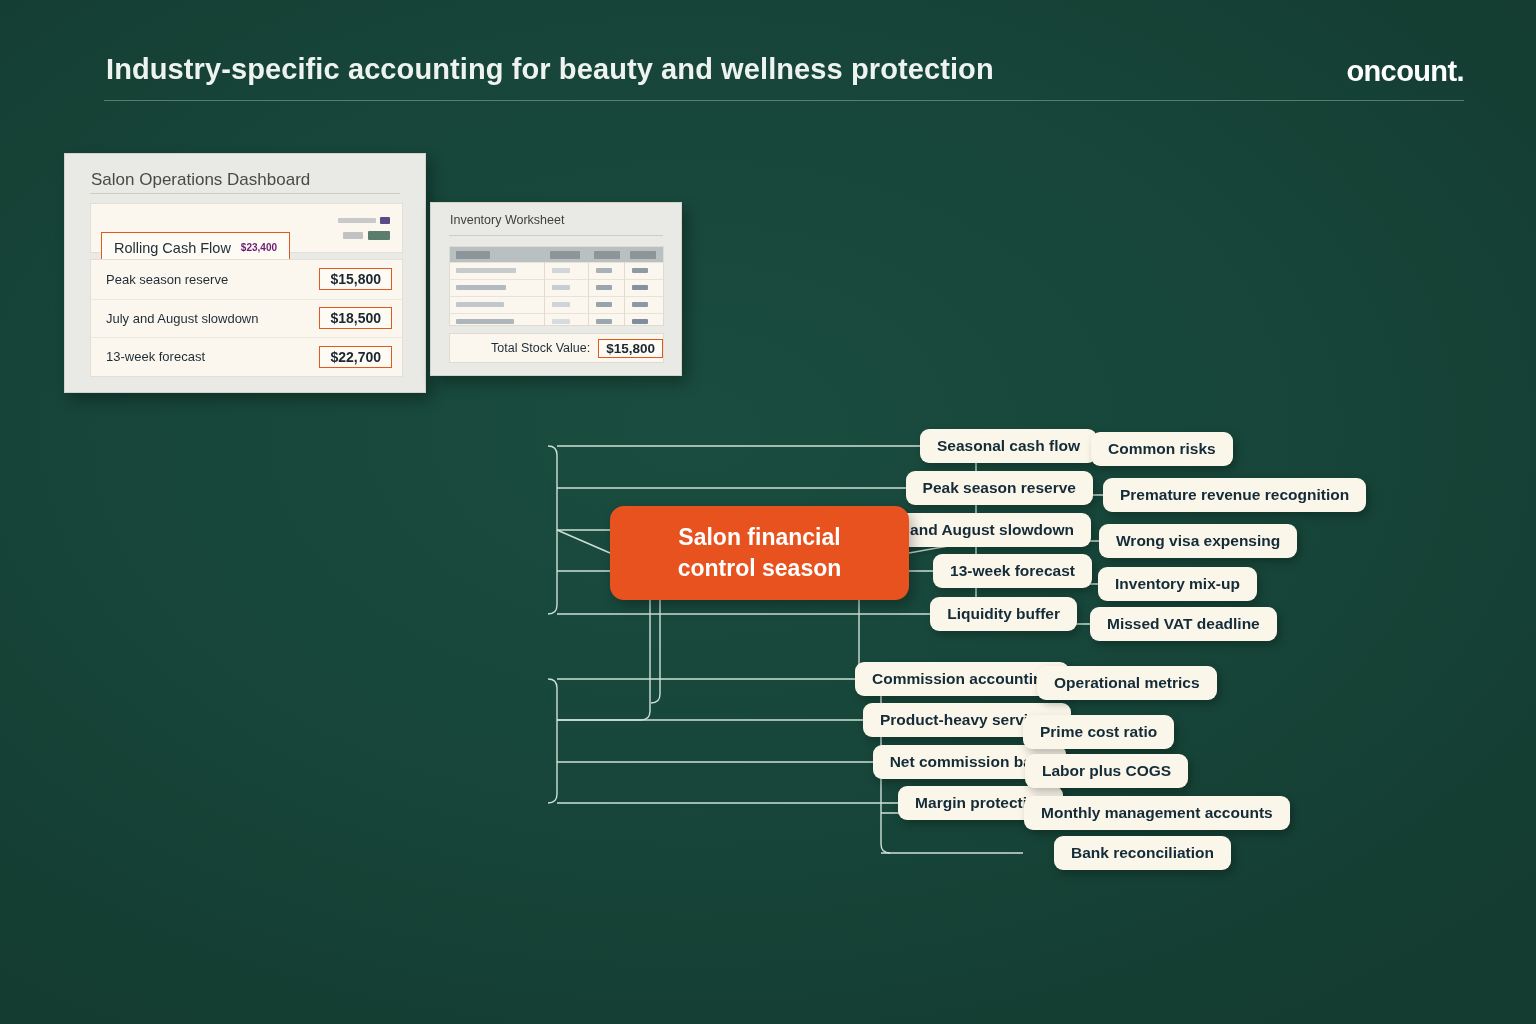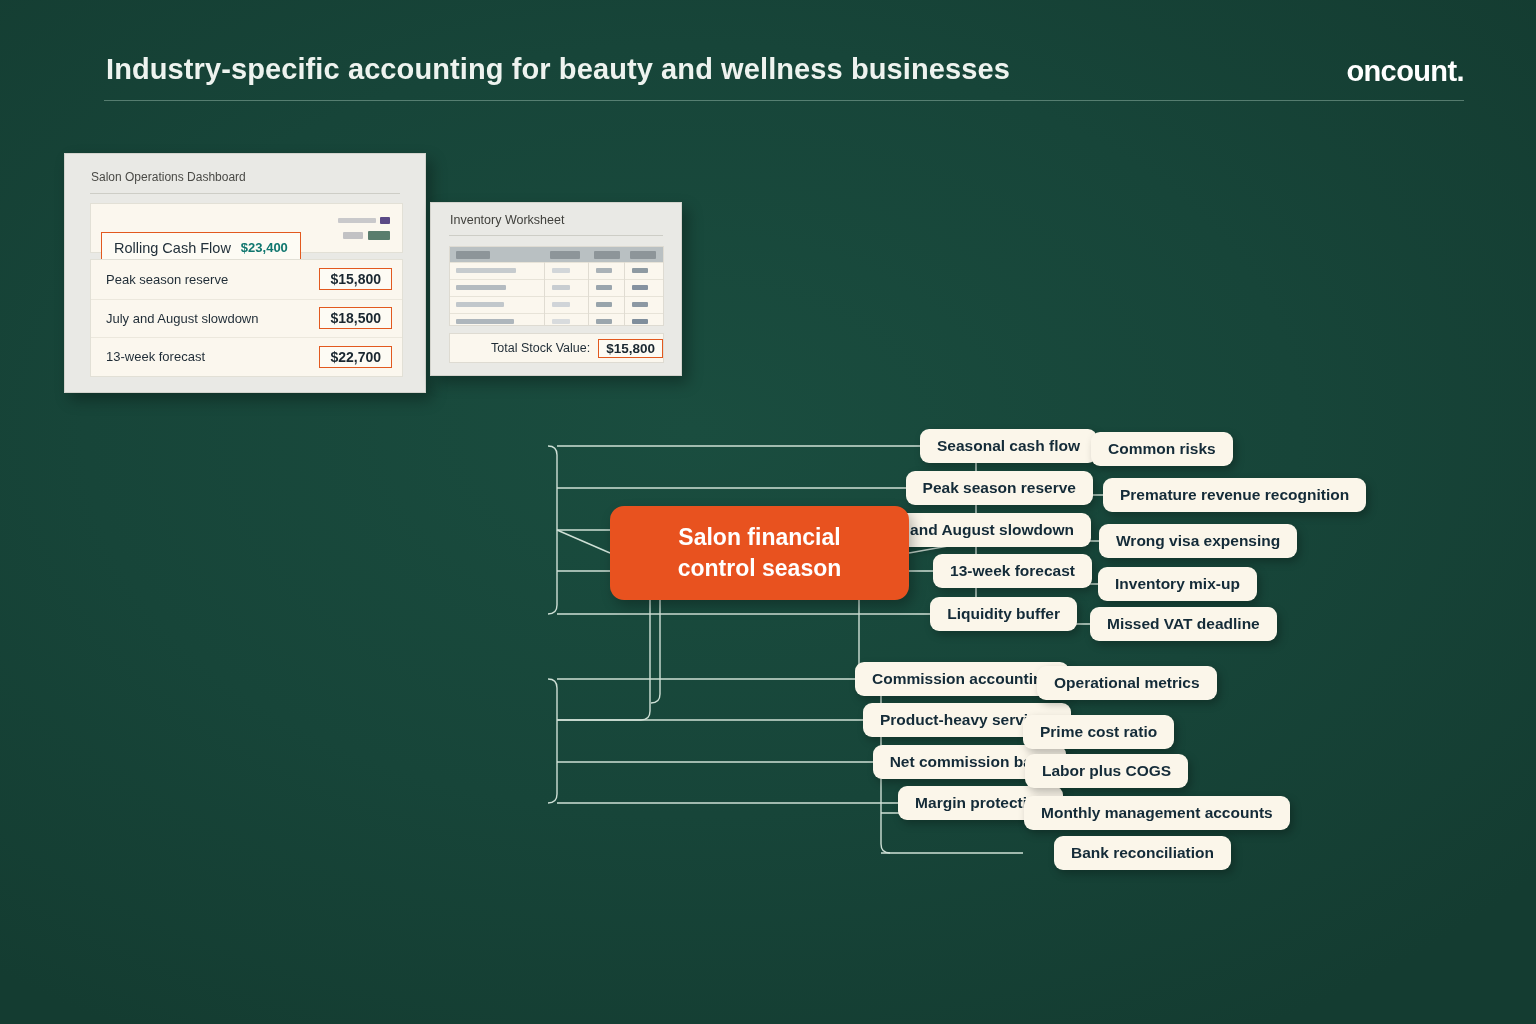--- a/index.html
+++ b/index.html
@@ -59,21 +59,21 @@
     left: 64px;
     top: 153px;
     width: 360px;
     height: 238px;
     border: 1px solid #d3d3cd;
   }
   #dash-title {
     position: absolute;
     left: 26px;
     top: 16px;
-    font-size: 12px;
+    font-size: 17px;
     color: #4a4a46;
     font-weight: normal;
     white-space: nowrap;
   }
   #dash-title-rule {
     position: absolute;
     left: 25px;
     top: 39px;
     width: 310px;
     height: 1px;
@@ -101,22 +101,22 @@
     background: #fdfbf4;
     margin-top: 20px;
   }
   #hero-pill .lbl {
     font-size: 14.5px;
     color: #22303a;
     font-weight: normal;
     white-space: nowrap;
   }
   #hero-pill .val {
-    font-size: 13px;
-    color: #0f766e;
+    font-size: 10px;
+    color: #701a75;
     font-weight: bold;
     white-space: nowrap;
   }
   #hero-widget {
     position: absolute;
     right: 12px;
     top: 10px;
     width: 52px;
     height: 30px;
   }
@@ -281,21 +281,21 @@
     white-space: nowrap;
     z-index: 2;
   }
   .node.right { justify-content: flex-start; }
 </style>
 </head>
 <body>
 
 <div id="stage">
 
-  <div id="header-title">Industry-specific accounting for beauty and wellness businesses</div>
+  <div id="header-title">Industry-specific accounting for beauty and wellness protection</div>
   <div id="brand-logo">oncount.</div>
   <div id="header-divider"></div>
 
   <div class="shot" id="dash-card">
     <div id="dash-title">Salon Operations Dashboard</div>
     <div id="dash-title-rule"></div>
 
     <div id="dash-hero">
       <div id="hero-pill">
         <span class="lbl">Rolling Cash Flow</span>

